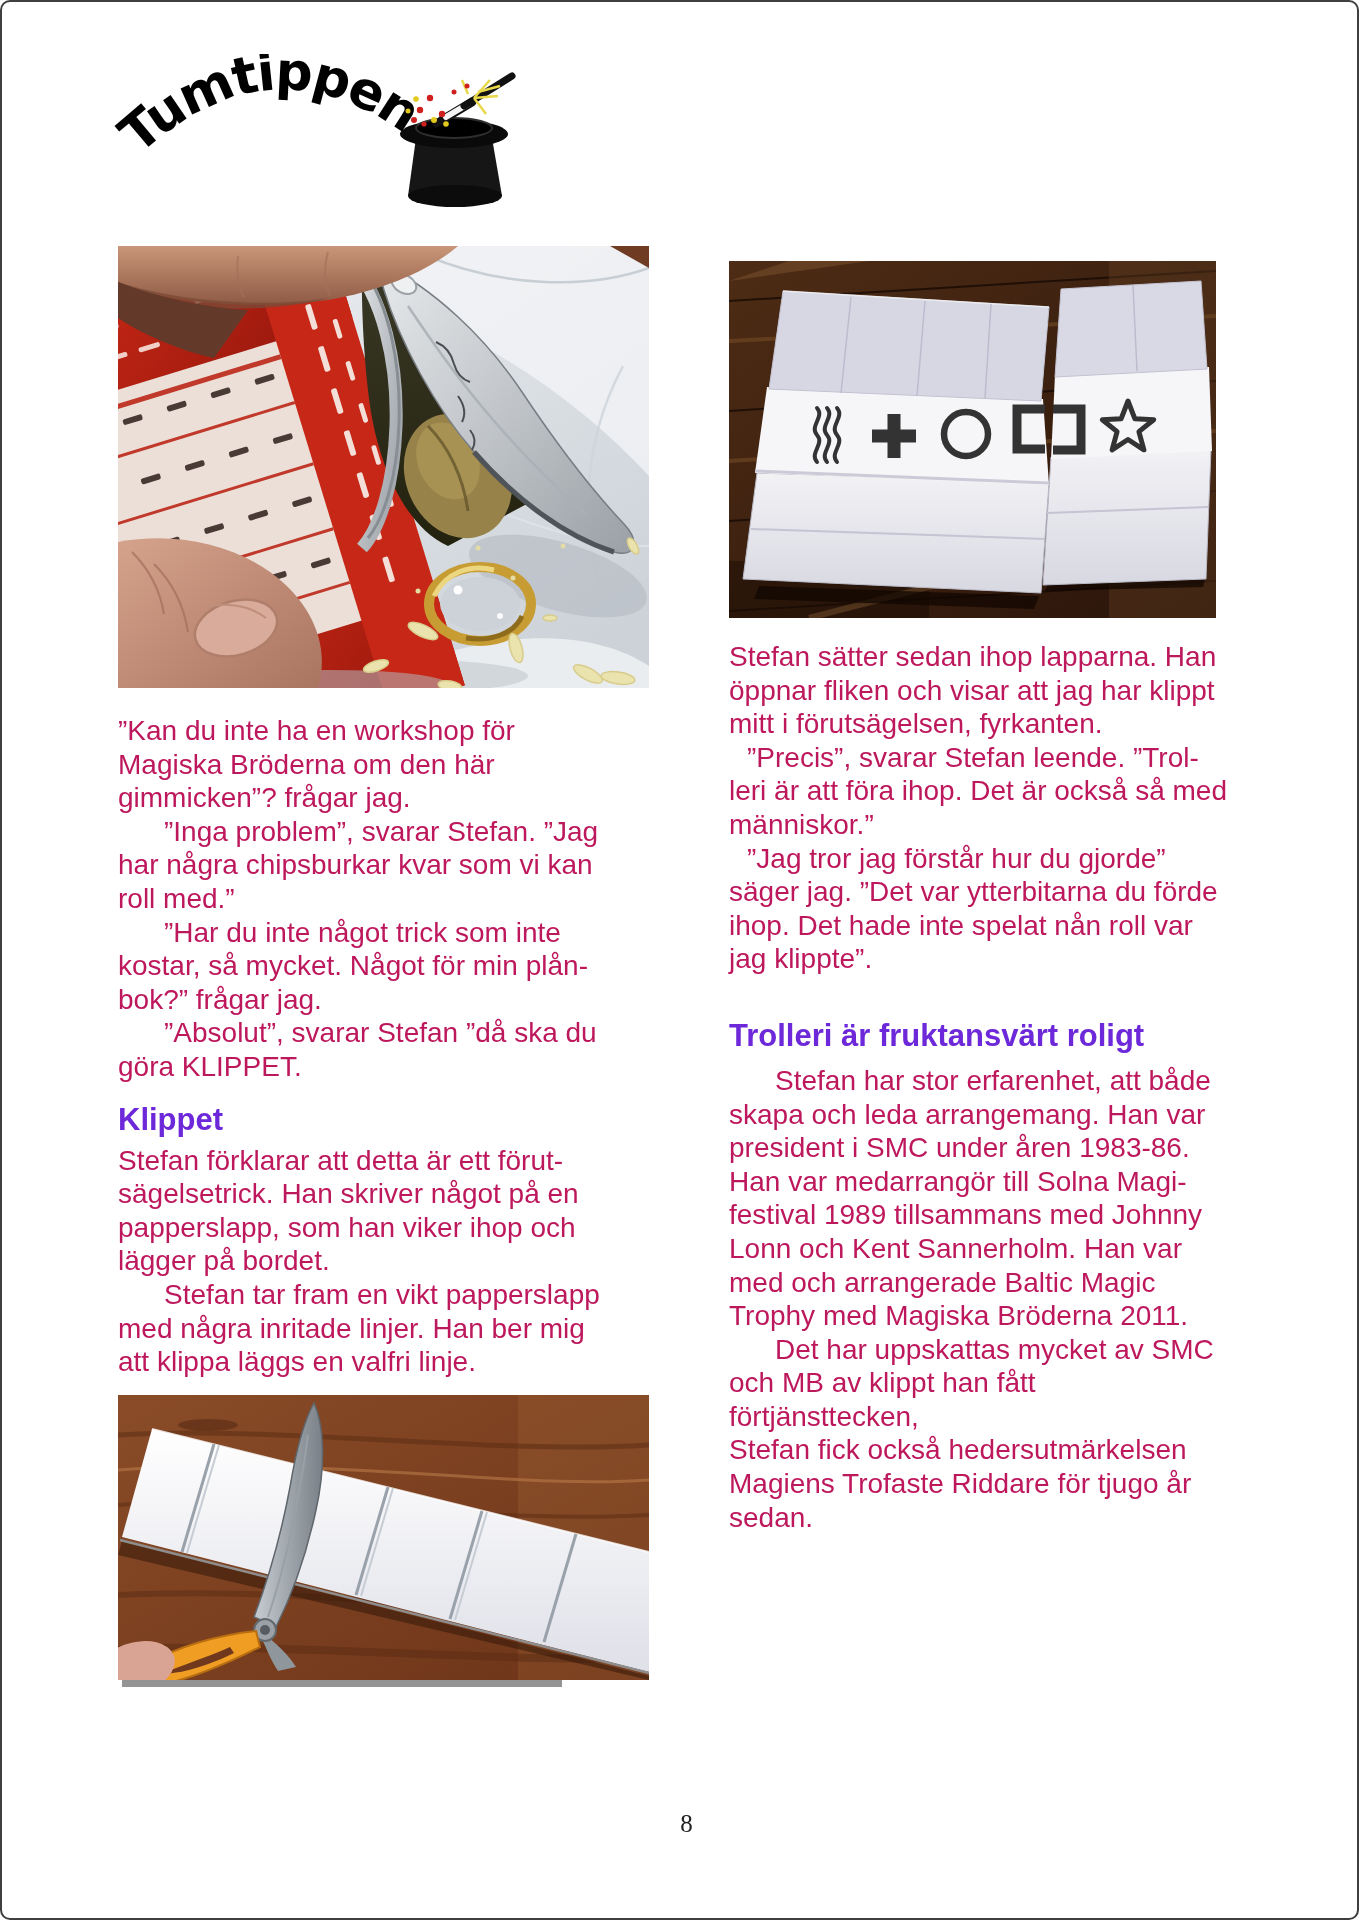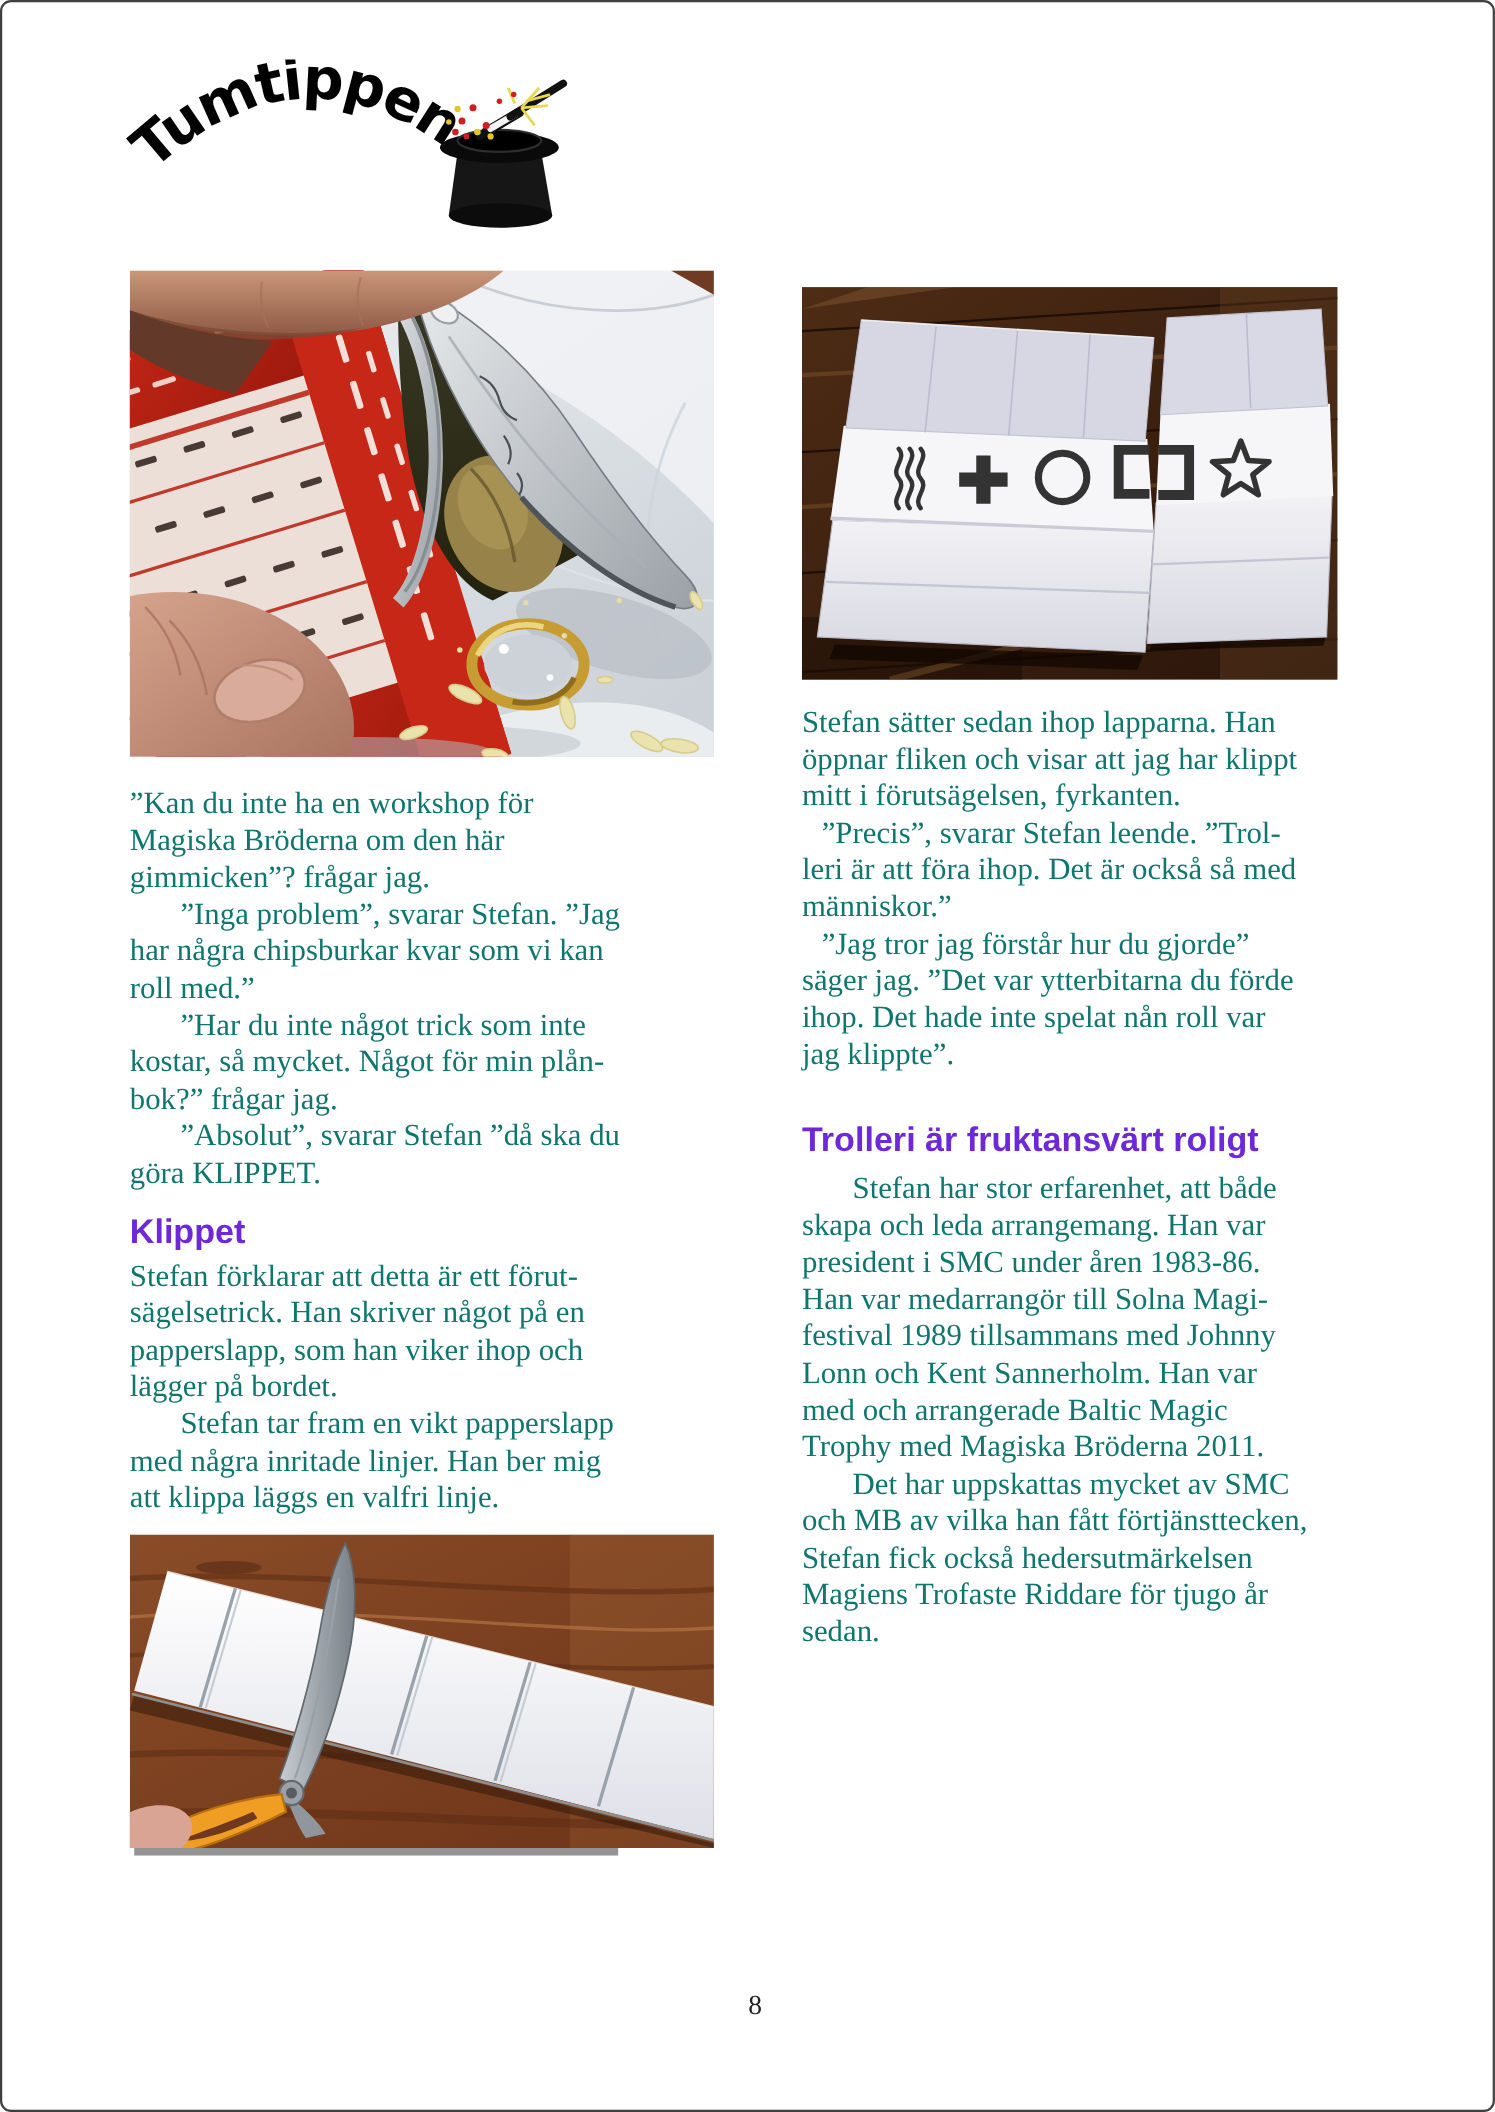--- a/index.html
+++ b/index.html
@@ -3,21 +3,21 @@
 <meta charset="utf-8">
 <style>
   html,body{margin:0;padding:0;background:#ffffff;}
   .page{position:relative;width:1359px;height:1920px;background:#fff;border:2px solid #3f3f3f;
         border-radius:10px;box-sizing:border-box;overflow:hidden;
         font-family:"Liberation Sans",sans-serif;color:#141414;}
   .logo-svg{position:absolute;left:100px;top:52px;}
   .col{position:absolute;}
   .col-left{left:116px;top:244px;width:531px;}
   .col-right{left:727px;top:259px;width:500px;}
-  p.body{margin:0;font-size:28px;line-height:33.6px;white-space:pre-line;color:#0f766e;font-family:Liberation Serif, serif;}
+  p.body{margin:0;font-size:28px;line-height:33.6px;white-space:pre-line;color:#be185d;}
   .ind{text-indent:46px;}
   .ind-sm{text-indent:18px;}
   h2.doc{margin:18px 0 6px;font-size:31px;line-height:36px;font-weight:bold;color:#6d28d9;
          font-family:"Liberation Sans",sans-serif;}
   h2.h-sp{margin-top:42px;margin-bottom:10px;}
   .photo{display:block;}
   .photo-1{margin-bottom:26px;}
   .photo-2{margin-top:16px;}
   .photo-3{margin-bottom:22px;}
   .pagenum{position:absolute;left:0;right:0;top:1808px;text-align:center;padding-left:14px;
@@ -412,20 +412,20 @@
 
     <p class="body ind">Stefan har stor erfarenhet, att både
 skapa och leda arrangemang. Han var
 president i SMC under åren 1983-86.
 Han var medarrangör till Solna Magi-
 festival 1989 tillsammans med Johnny
 Lonn och Kent Sannerholm. Han var
 med och arrangerade Baltic Magic
 Trophy med Magiska Bröderna 2011.</p>
     <p class="body ind">Det har uppskattas mycket av SMC
-och MB av vilka han fått förtjänsttecken,
+och MB av klippt han fått förtjänsttecken,
 Stefan fick också hedersutmärkelsen
 Magiens Trofaste Riddare för tjugo år
 sedan.</p>
   </div>
 
   <div class="pagenum">8</div>
 </div>
 
 </body></html>

